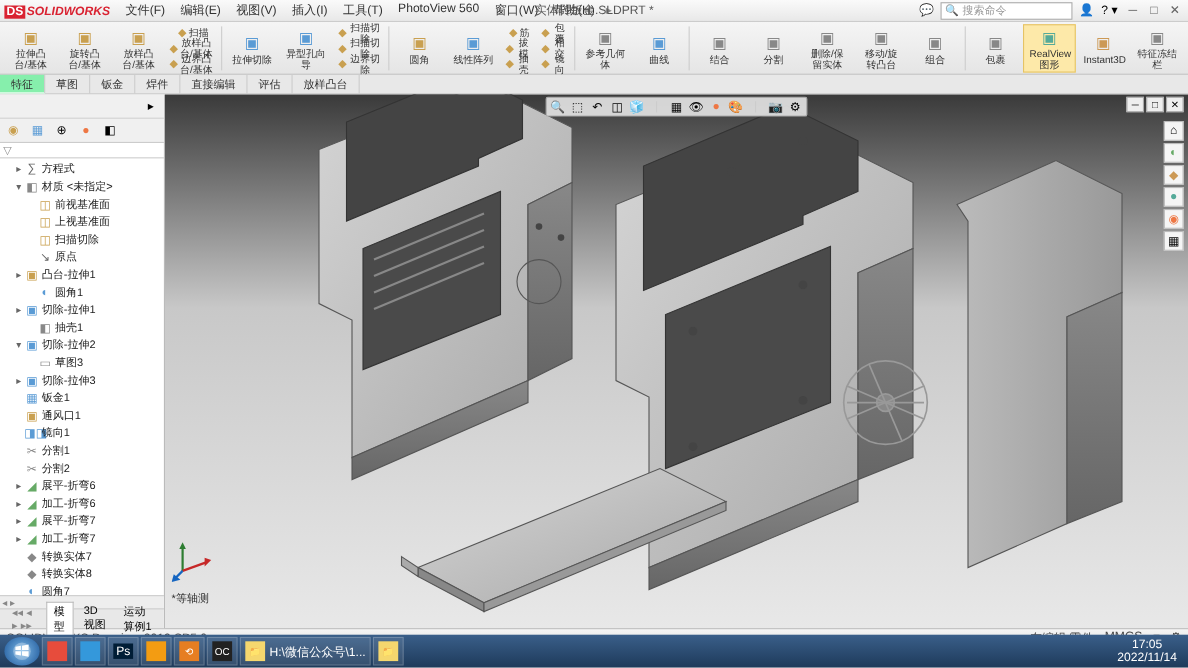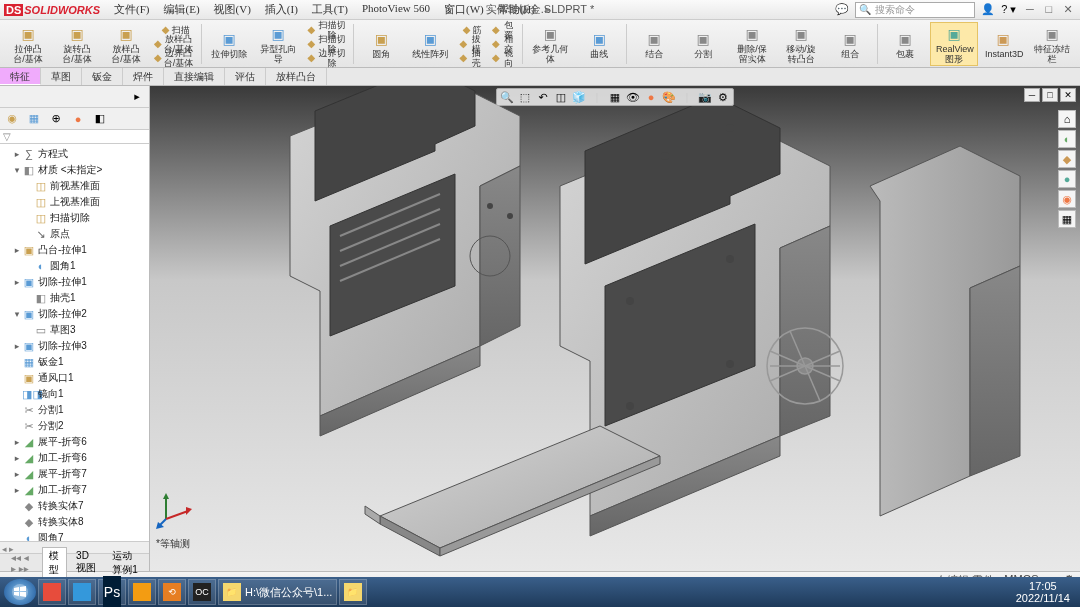--- a/index.html
+++ b/index.html
@@ -1,39 +1,39 @@
 <!DOCTYPE html>
 <html><head>
 <meta charset="utf-8">
 <style>
 * { margin:0; padding:0; box-sizing:border-box; font-family:"Microsoft YaHei",Arial,sans-serif; font-size:11px; }
 body { width:1080px; height:607px; background:#f0f0f0; overflow:hidden; position:relative; }
 .titlebar { height:20px; background:linear-gradient(#fafafa,#e8e8e8); display:flex; align-items:center; padding:0 4px; border-bottom:1px solid #ccc; }
 .logo { color:#d92231; font-weight:bold; font-style:italic; font-size:12px; margin-right:8px; }
 .logo .ds { background:#d92231; color:#fff; padding:0 2px; margin-right:1px; font-style:normal; }
 .menus { display:flex; gap:2px; }
-.menus span { padding:2px 6px; cursor:pointer; color:#333;font-family:Liberation Serif, serif; }
+.menus span { padding:2px 6px; cursor:pointer; color:#333; }
 .doc-title { position:absolute; left:50%; transform:translateX(-50%); color:#555; }
 .title-right { margin-left:auto; display:flex; align-items:center; gap:6px; }
 .searchbox { width:120px; height:16px; border:1px solid #aaa; background:#fff; display:flex; align-items:center; padding:0 3px; }
 .searchbox span { color:#999; font-size:10px; }
 .winbtns span { display:inline-block; width:16px; text-align:center; cursor:pointer; color:#666; }
 .ribbon { height:48px; background:linear-gradient(#f5f5f5,#e5e5e5); border-bottom:1px solid #bbb; display:flex; align-items:center; padding:2px 4px; gap:1px; }
 .rbtn { display:flex; flex-direction:column; align-items:center; justify-content:center; padding:1px 3px; min-width:30px; height:44px; cursor:pointer; border:1px solid transparent; }
 .rbtn .ic { width:20px; height:20px; display:flex; align-items:center; justify-content:center; font-size:14px; }
 .rbtn .lb { font-size:9px; color:#333; line-height:10px; text-align:center; max-width:36px; white-space:normal; }
 .rbtn.stack { min-width:48px; }
 .rbtn.small { height:14px; flex-direction:row; min-width:auto; padding:0 2px; }
 .rbtn.small .lb { font-size:9px; }
 .rgrp { display:flex; flex-direction:column; gap:0; height:44px; justify-content:center; }
 .rsep { width:1px; height:40px; background:#ccc; margin:0 2px; }
 .active-btn { background:#fde9a9; border:1px solid #e5c365; }
 .tabbar { height:18px; background:#e8e8e8; display:flex; border-bottom:1px solid #bbb; }
 .tabbar span { padding:2px 10px; border-right:1px solid #ccc; cursor:pointer; color:#333; font-size:10px; }
-.tabbar span.active { background:#f0abfc; border-bottom:1px solid #fff; }
+.tabbar span.active { background:#86efac; border-bottom:1px solid #fff; }
 .workarea { display:flex; height:485px; position:relative; }
 .sidepanel { width:150px; background:#fff; border-right:1px solid #bbb; display:flex; flex-direction:column; }
 .sp-tabs { height:22px; background:#f0f0f0; border-bottom:1px solid #ccc; display:flex; align-items:center; gap:6px; padding:0 4px; }
 .sp-tabs .t { width:16px; height:16px; display:flex; align-items:center; justify-content:center; cursor:pointer; }
 .tree { flex:1; overflow-y:auto; overflow-x:hidden; padding:2px 0; }
 .tree-item { display:flex; align-items:center; padding:1px 2px; cursor:pointer; white-space:nowrap; }
 .tree-item .exp { width:10px; text-align:center; color:#666; font-size:9px; }
 .tree-item .ico { width:14px; text-align:center; font-size:11px; }
 .tree-item .txt { font-size:10px; color:#222; margin-left:2px; }
 .tree-item.d1 { padding-left:12px; }
@@ -522,21 +522,21 @@
       </svg>
   </div>
   <div id="tbitems" style="display:flex;gap:2px">
       <div class="tbtn">
         <span style="background:#e74c3c;width:18px;height:18px;display:flex;align-items:center;justify-content:center;color:#fff;font-size:9px"></span>
       </div>
       <div class="tbtn">
         <span style="background:#3498db;width:18px;height:18px;display:flex;align-items:center;justify-content:center;color:#fff;font-size:9px"></span>
       </div>
       <div class="tbtn">
-        <span style="background:#001d36;width:18px;height:32px;display:flex;align-items:center;justify-content:center;color:#fff;font-size:14px">Ps</span>
+        <span style="background:#001d36;width:18px;height:14px;display:flex;align-items:center;justify-content:center;color:#fff;font-size:11px">Ps</span>
       </div>
       <div class="tbtn">
         <span style="background:#f39c12;width:18px;height:18px;display:flex;align-items:center;justify-content:center;color:#fff;font-size:9px"></span>
       </div>
       <div class="tbtn">
         <span style="background:#e67e22;width:18px;height:18px;display:flex;align-items:center;justify-content:center;color:#fff;font-size:9px">⟲</span>
       </div>
       <div class="tbtn">
         <span style="background:#222;width:18px;height:18px;display:flex;align-items:center;justify-content:center;color:#fff;font-size:9px">OC</span>
       </div>

